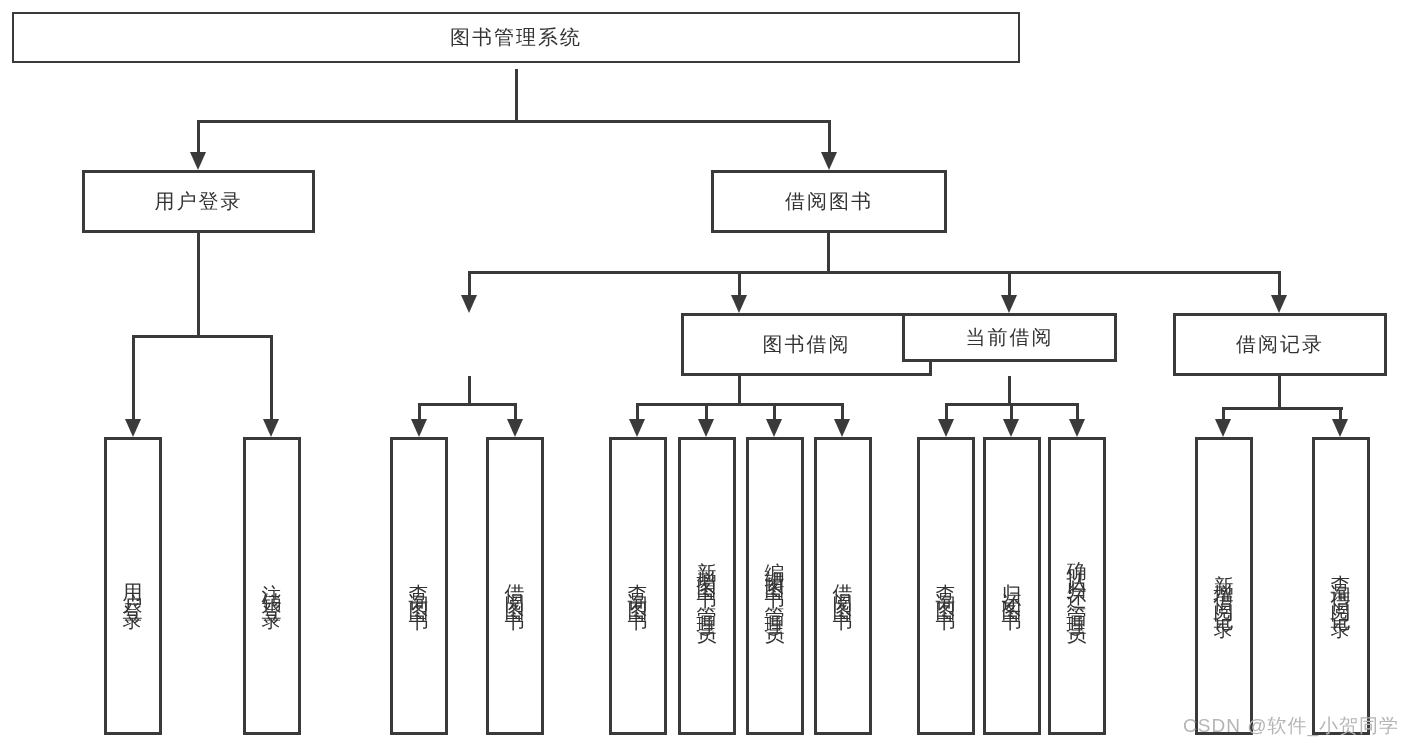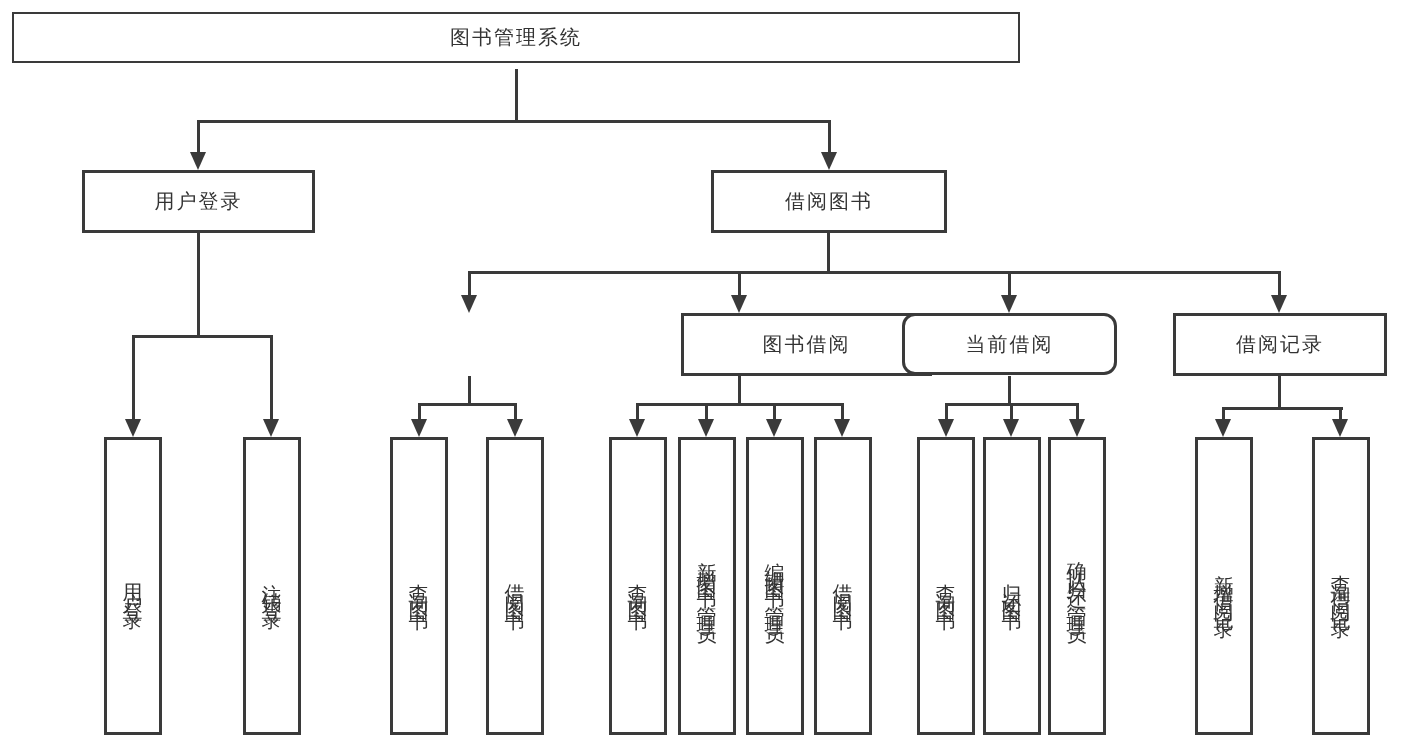--- a/index.html
+++ b/index.html
@@ -78,21 +78,21 @@
   <div class="box" style="left:82px;top:170px;width:233px;height:63px;">
     <span class="hlabel">用户登录</span>
   </div>
   <div class="box" style="left:711px;top:170px;width:236px;height:63px;">
     <span class="hlabel">借阅图书</span>
   </div>
 
   <div class="box" style="left:633px;top:313px;width:251px;height:63px;margin-left:48px;">
     <span class="hlabel">图书借阅</span>
   </div>
-  <div class="box" style="left:902px;top:313px;width:215px;height:62px;border-radius:13px;">
+  <div class="box" style="left:902px;top:313px;width:215px;height:49px;">
     <span class="hlabel">当前借阅</span>
   </div>
   <div class="box" style="left:1173px;top:313px;width:214px;height:63px;text-align:center;">
     <span class="hlabel">借阅记录</span>
   </div>
 
   <div class="box leaf" style="left:104px;">
     <span class="vtext">用户登录</span>
   </div>
   <div class="box leaf" style="left:243px;">
@@ -188,14 +188,15 @@
   <div class="v" style="left:1076px;top:403px;height:20px;"></div>
   <div class="arr" style="left:1069px;top:419px;"></div>
 
   <div class="v" style="left:1278px;top:376px;height:31px;"></div>
   <div class="h" style="left:1222px;top:407px;width:121px;"></div>
   <div class="v" style="left:1222px;top:407px;height:16px;"></div>
   <div class="arr" style="left:1215px;top:419px;"></div>
   <div class="v" style="left:1339px;top:407px;height:16px;"></div>
   <div class="arr" style="left:1332px;top:419px;"></div>
 
+  <div class="watermark">CSDN @软件_小贺同学</div>
 
 </div>
 
 </body></html>

